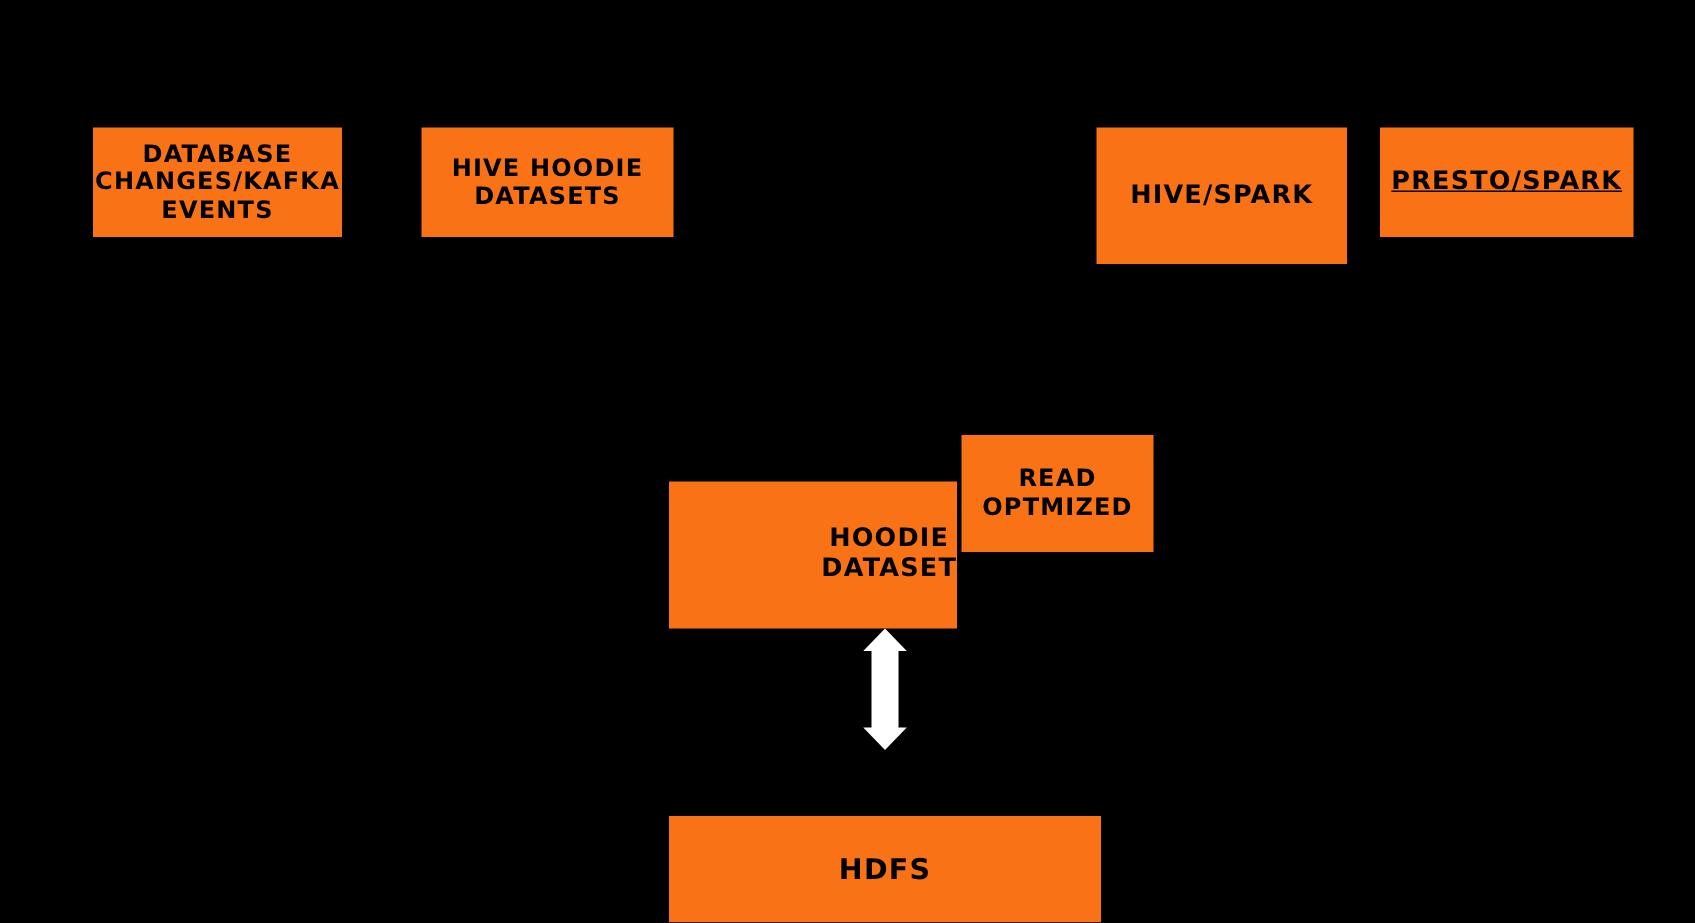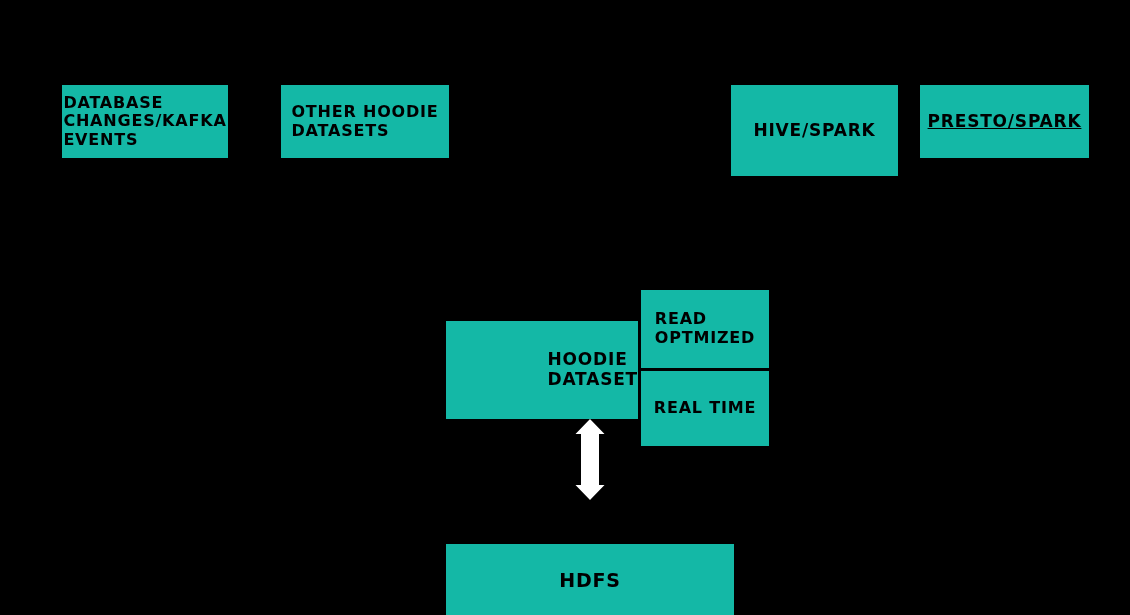--- a/index.html
+++ b/index.html
@@ -10,26 +10,26 @@
   .stage {
     position: relative;
     width: 1130px;
     height: 615px;
     background: #000000;
     overflow: hidden;
     font-family: "DejaVu Sans", sans-serif;
   }
   .node {
     position: absolute;
-    background: #14b8a6;
+    background: #f97316;
     color: #000000;
     display: flex;
     align-items: center;
     justify-content: center;
-    text-align: left;
+    text-align: center;
     font-weight: bold;
     font-size: 16px;
     line-height: 1.16;
     letter-spacing: 0.8px;
     white-space: pre-line;
     box-sizing: border-box;
   }
   .node span {
     display: block;
   }
@@ -59,21 +59,21 @@
 
 <div class="stage">
 
   <div class="node node-database-changes">
     <span>DATABASE
 CHANGES/KAFKA
 EVENTS</span>
   </div>
 
   <div class="node node-other-datasets">
-    <span>OTHER HOODIE
+    <span>HIVE HOODIE
 DATASETS</span>
   </div>
 
   <div class="node node-hive-spark">
     <span>HIVE/SPARK</span>
   </div>
 
   <div class="node node-presto-spark">
     <span>PRESTO/SPARK</span>
   </div>
@@ -81,23 +81,20 @@
   <div class="node node-hoodie-dataset">
     <span>HOODIE
 DATASET</span>
   </div>
 
   <div class="node node-read-optimized">
     <span>READ
 OPTMIZED</span>
   </div>
 
-  <div class="node node-real-time">
-    <span>REAL TIME</span>
-  </div>
 
   <div class="node node-hdfs">
     <span>HDFS</span>
   </div>
 
   <svg class="arrow-updown" viewBox="0 0 30 81" xmlns="http://www.w3.org/2000/svg">
     <polygon points="15,0 29.5,15 24,15 24,66 29.5,66 15,81 0.5,66 6,66 6,15 0.5,15" fill="#ffffff"></polygon>
   </svg>
 
 </div>

